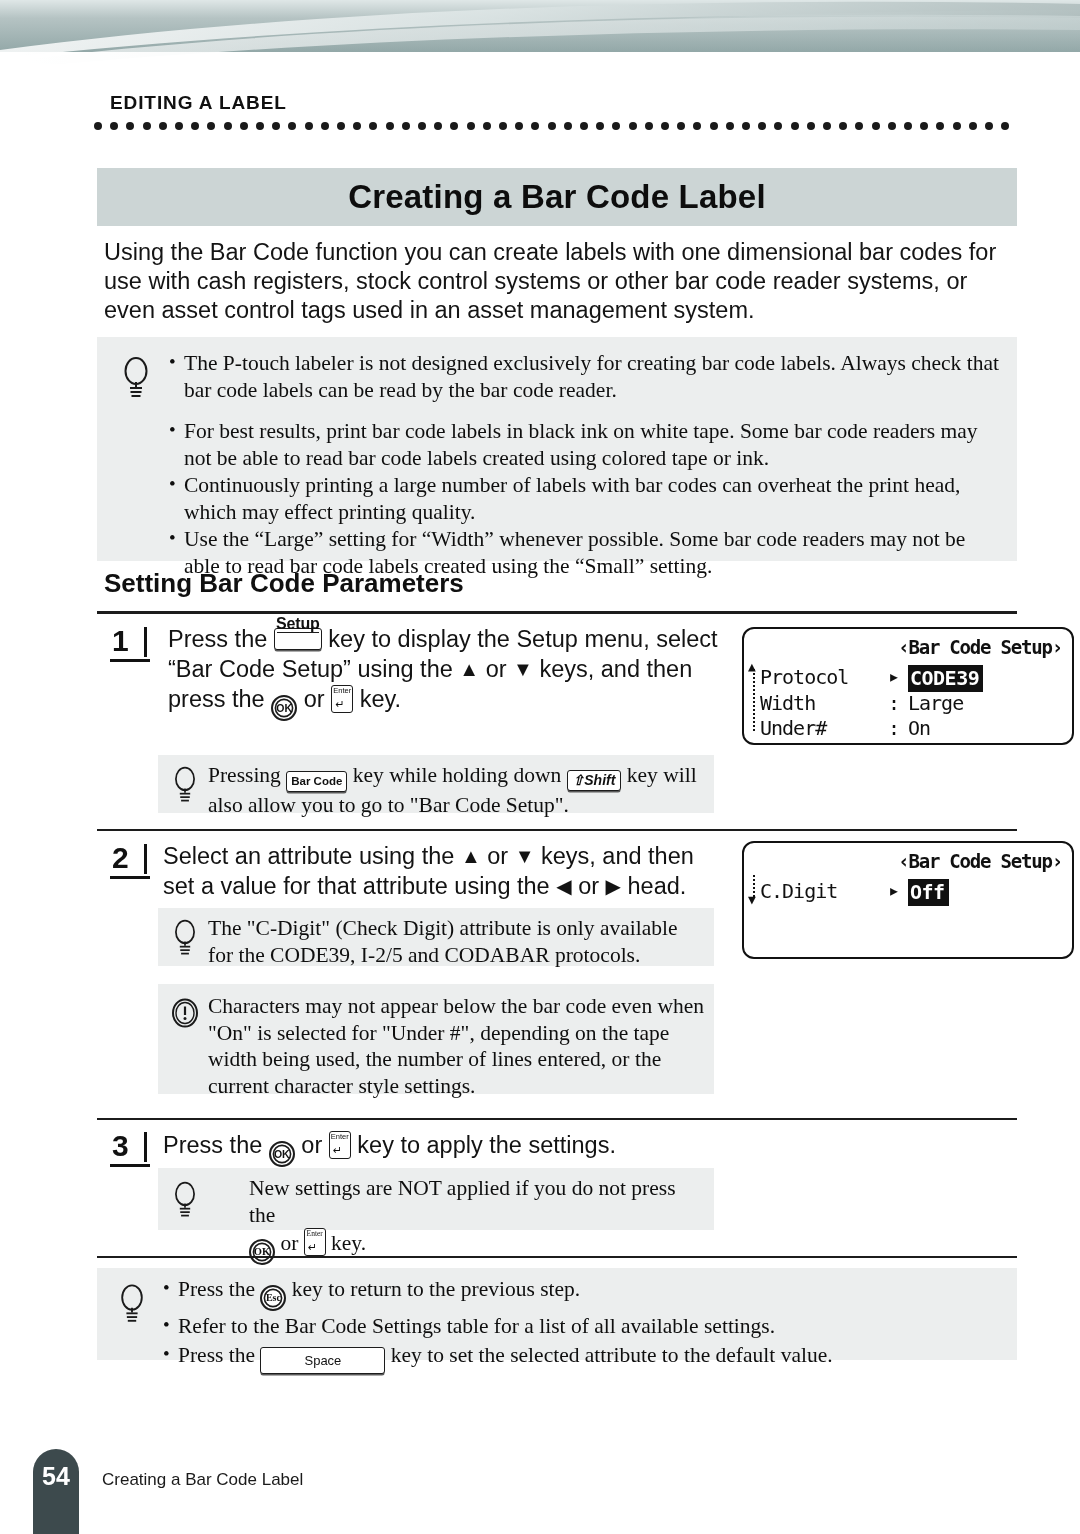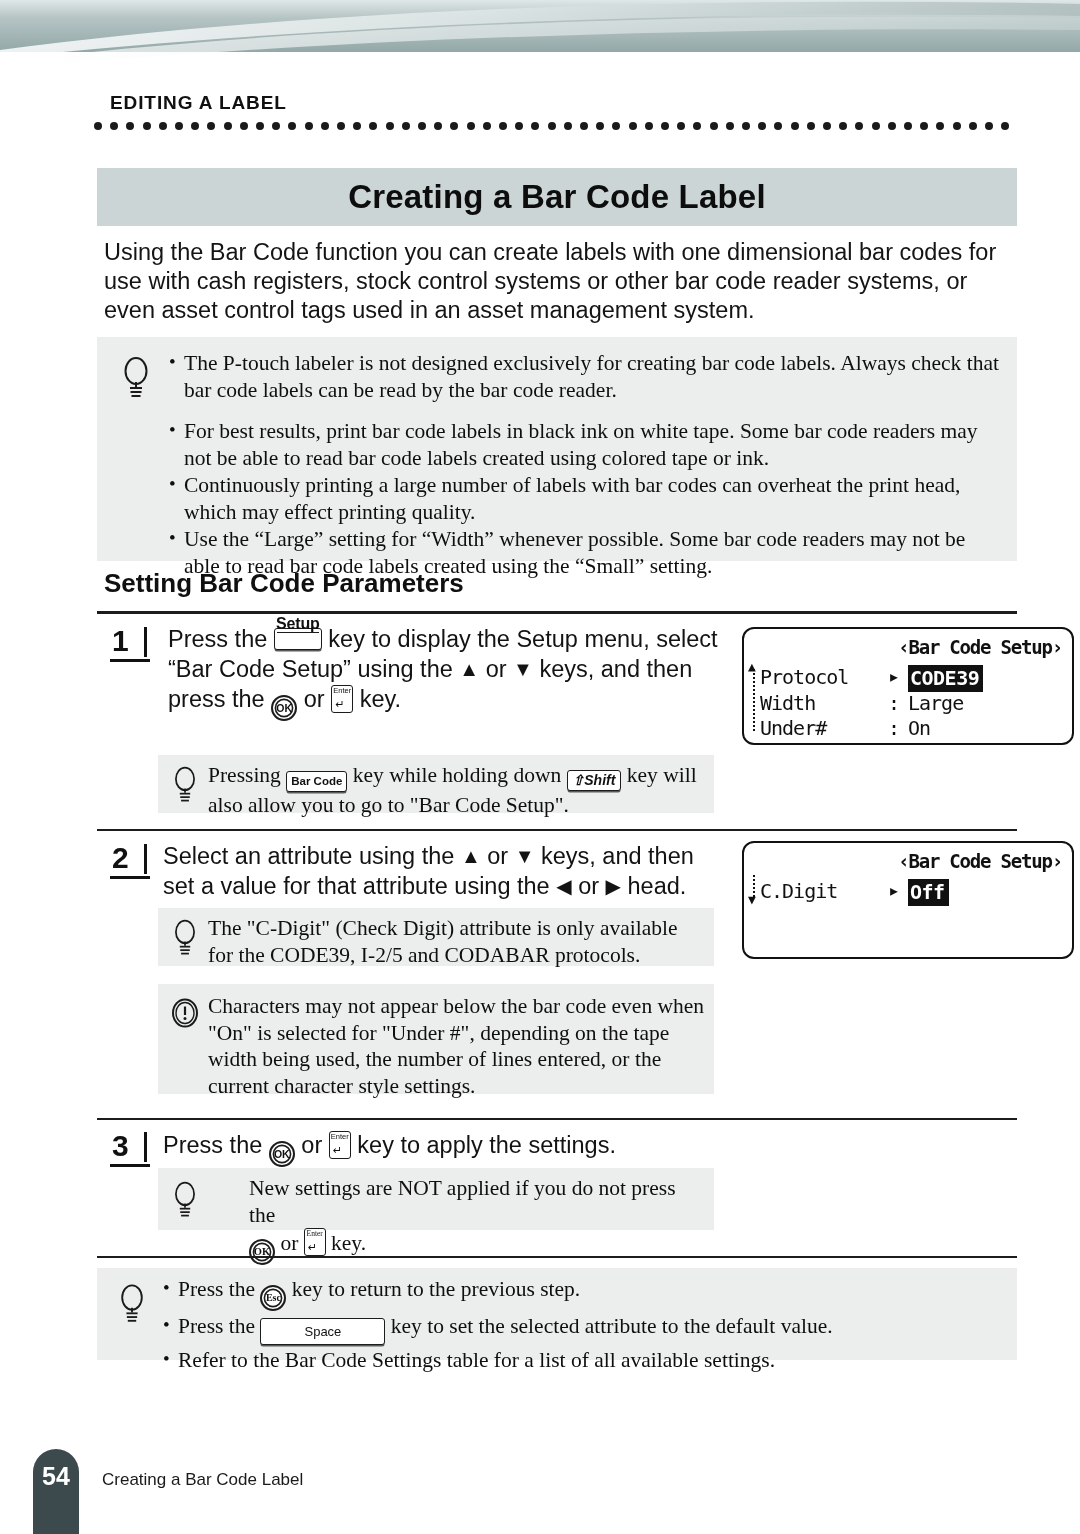--- a/index.html
+++ b/index.html
@@ -465,26 +465,26 @@
         <line x1="10.5" y1="40" x2="19.5" y2="40" stroke="#1a1a1a" stroke-width="2"></line>
       </svg>
     </div>
     <div class="note-body" style="flex:1; padding-top:1px;">
       <ul>
         <li>
           <span>Press the</span>
           <span class="key-esc">Esc</span>
           <span>key to return to the previous step.</span>
         </li>
+        <li style="margin-top:2px;">Refer to the Bar Code Settings table for a list of all available settings.</li>
         <li style="margin-top:2px;">
           <span>Press the</span>
           <span class="key key-space">Space</span>
           <span>key to set the selected attribute to the default value.</span>
         </li>
-        <li style="margin-top:2px;">Refer to the Bar Code Settings table for a list of all available settings.</li>
       </ul>
     </div>
   </div>
 
   <div class="footer-badge">54</div>
   <div class="footer-text">Creating a Bar Code Label</div>
 
 </div>
 
 </body></html>

